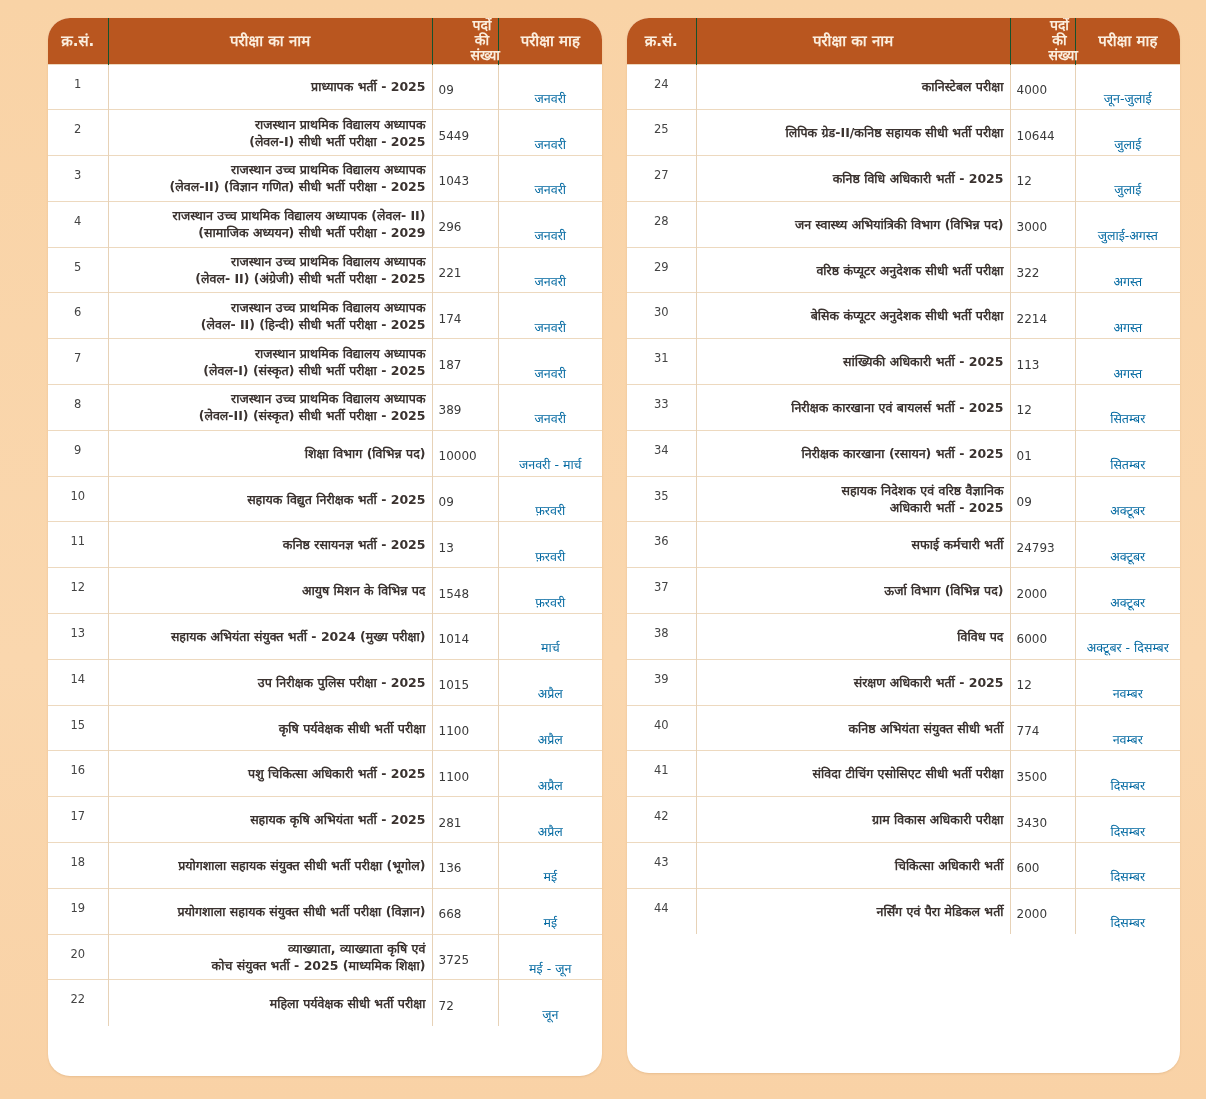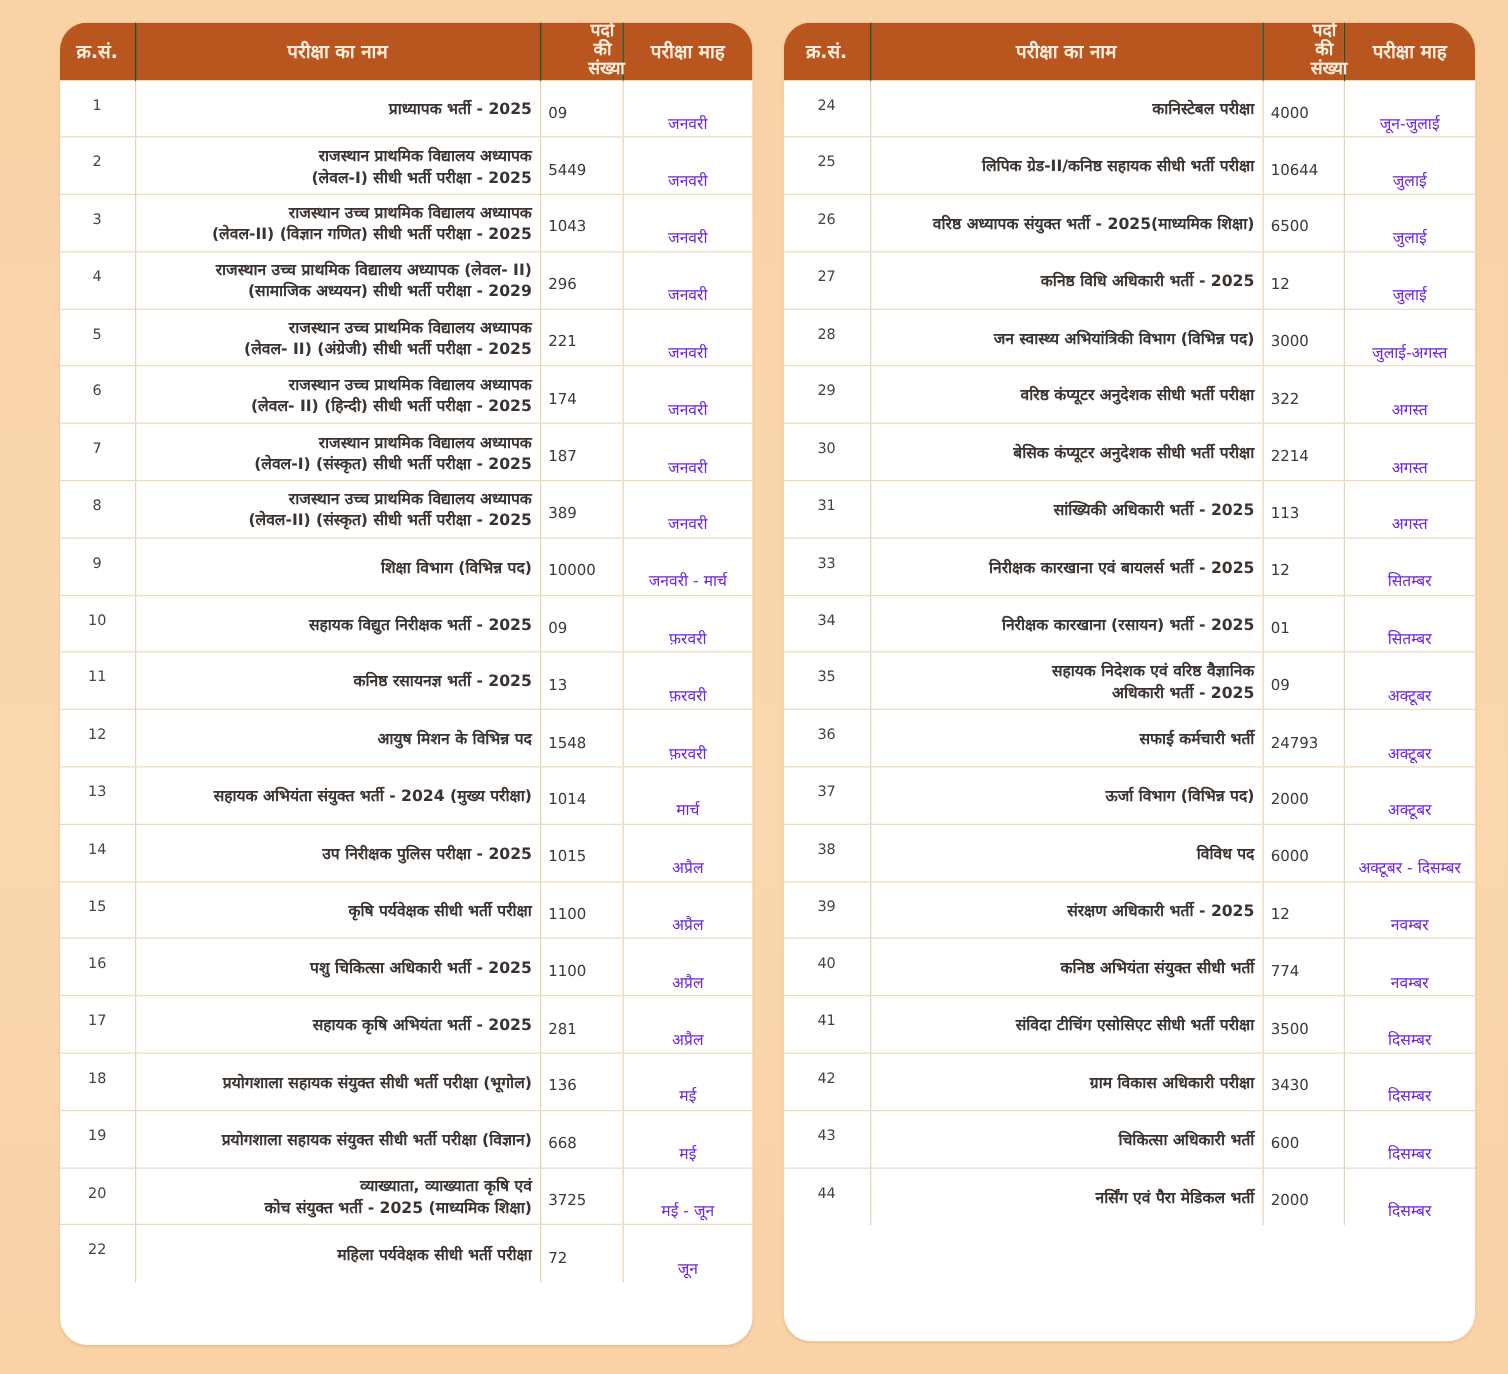--- a/index.html
+++ b/index.html
@@ -69,21 +69,21 @@
   }
   td.c-count {
     font-size: 12px;
     padding-top: 6px;
     color: #3a3a3a;
   }
   td.c-month {
     text-align: center;
     font-size: 12.5px;
     padding-top: 23px;
-    color: #6d28d9;
+    color: #0369a1;
     white-space: nowrap;
   }
   .name-line { display: block; }
 
   #table-left col.c1 { width: 60px; }
   #table-left col.c2 { width: 324px; }
   #table-left col.c3 { width: 66px; }
   #table-left col.c4 { width: 104px; }
 
   #table-right col.c1 { width: 69px; }
@@ -326,28 +326,20 @@
           </tr>
           <tr>
             <td class="c-num">25</td>
             <td class="c-name">
               <span class="name-line">लिपिक ग्रेड-II/कनिष्ठ सहायक सीधी भर्ती परीक्षा</span>
             </td>
             <td class="c-count">10644</td>
             <td class="c-month">जुलाई</td>
           </tr>
           <tr>
-            <td class="c-num">26</td>
-            <td class="c-name">
-              <span class="name-line">वरिष्ठ अध्यापक संयुक्त भर्ती - 2025(माध्यमिक शिक्षा)</span>
-            </td>
-            <td class="c-count">6500</td>
-            <td class="c-month">जुलाई</td>
-          </tr>
-          <tr>
             <td class="c-num">27</td>
             <td class="c-name">
               <span class="name-line">कनिष्ठ विधि अधिकारी भर्ती - 2025</span>
             </td>
             <td class="c-count">12</td>
             <td class="c-month">जुलाई</td>
           </tr>
           <tr>
             <td class="c-num">28</td>
             <td class="c-name">

